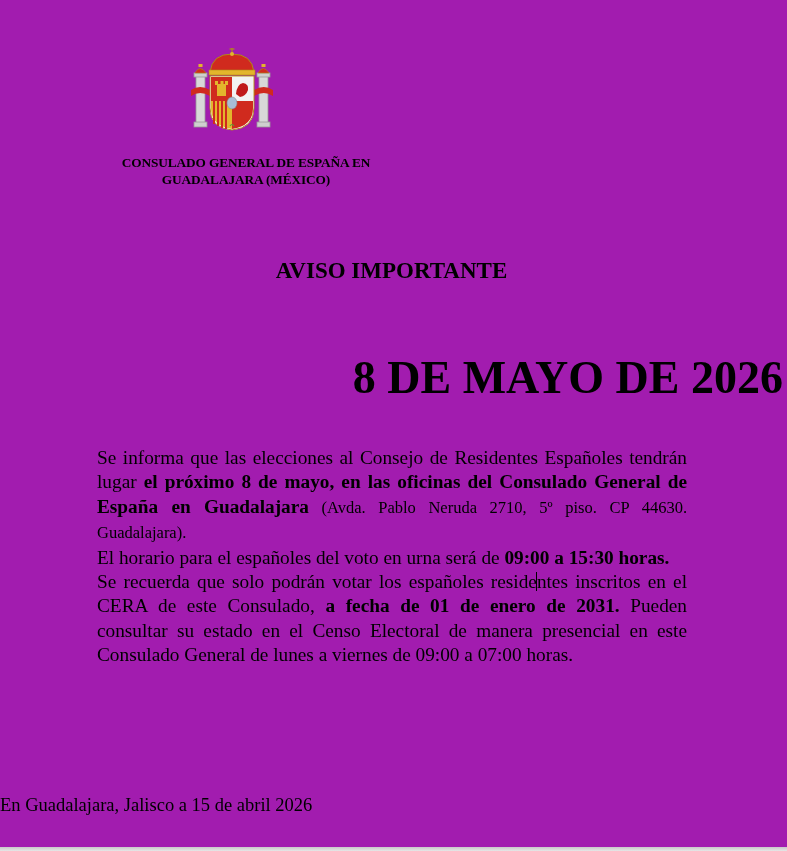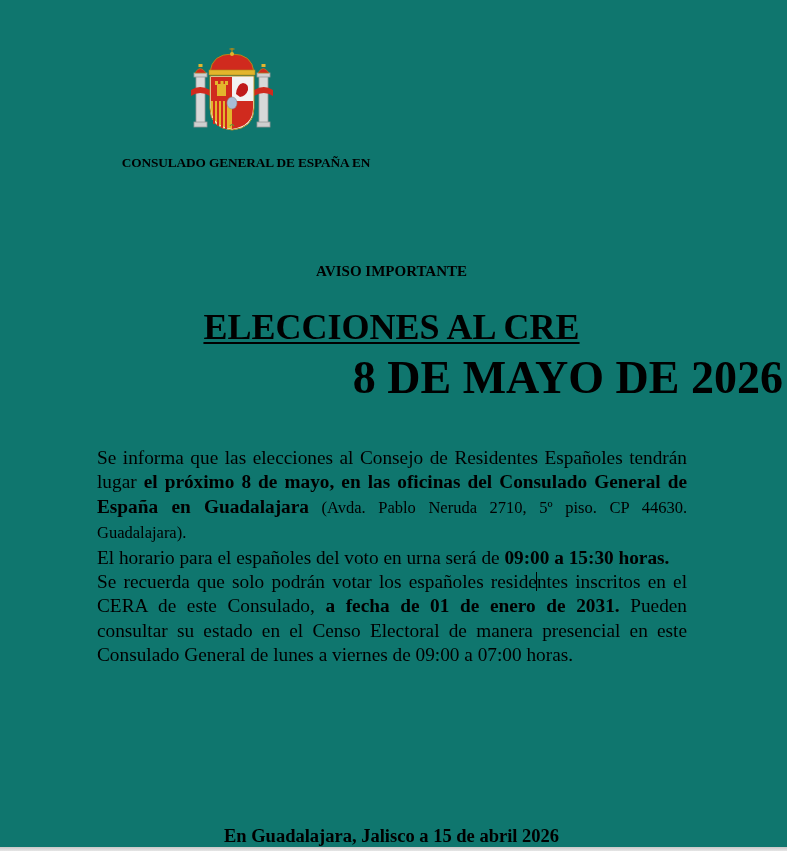--- a/index.html
+++ b/index.html
@@ -13,21 +13,21 @@
       position: relative;
       overflow: hidden;
       font-family: "Liberation Serif", "DejaVu Serif", serif;
       color: #000000;
     }
     .page {
       position: absolute;
       left: 0; top: 0;
       width: 787px;
       height: 848px;
-      background: #0f766e;
+      background: #a21caf;
     }
     .bottom-edge {
       position: absolute;
       left: 0; top: 847px;
       width: 787px;
       height: 4px;
       background: linear-gradient(#c8c8c8, #e6e6e6);
     }
     .crest {
       position: absolute;
@@ -47,21 +47,21 @@
       line-height: 17px;
       letter-spacing: -0.1px;
     }
     .notice-label {
       position: absolute;
       left: 0;
       top: 256px;
       width: 783px;
       text-align: center;
       font-weight: bold;
-      font-size: 15px;
+      font-size: 23px;
       line-height: 30px;
     }
     .elections-title {
       position: absolute;
       left: 0;
       top: 305px;
       width: 783px;
       text-align: center;
       font-weight: bold;
       font-size: 36px;
@@ -104,24 +104,24 @@
       display: inline-block;
       width: 1px;
       height: 19px;
       background: #000;
       vertical-align: -3px;
       margin: 0 -0.5px;
     }
     .signature {
       position: absolute;
       left: 0;
-      top: 824px;
+      top: 793px;
       width: 783px;
-      text-align: center;
-      font-weight: bold;
+      text-align: left;
+      font-weight: normal;
       font-size: 18.5px;
       line-height: 24px;
     }
   </style>
 </head>
 <body>
 
 <div class="page">
 
   <svg class="crest" viewBox="0 0 84 88">
@@ -161,27 +161,25 @@
 
     <path d="M46 48 Q47 38 53 37 Q59 38 58 44 Q56 50 50 51 Z" fill="#c01a1a"></path>
 
     <ellipse cx="42" cy="57" rx="5" ry="6" fill="#a8bdd6" stroke="#8a8a8a" stroke-width="0.6"></ellipse>
 
     <path d="M40 80 Q42 77 44 80" stroke="#5a9e3a" stroke-width="1.2" fill="none"></path>
   </svg>
 
   <div class="consulate-header">
     <div>CONSULADO GENERAL DE ESPAÑA EN</div>
+    <div>GUADALAJARA (MÉXICO)</div>
   </div>
 
   <div class="notice-label">AVISO IMPORTANTE</div>
 
-  <div class="elections-title">
-    <span>ELECCIONES AL CRE</span>
-  </div>
 
   <div class="date-title">8 DE MAYO DE 2026</div>
 
   <div class="body-text">
     <p><span>Se informa que las elecciones al Consejo de Residentes Españoles tendrán lugar </span><b>el próximo 8 de mayo, en las oficinas del Consulado General de España en Guadalajara</b><span class="small"> (Avda. Pablo Neruda 2710, 5º piso. CP 44630. Guadalajara).</span></p>
     <p><span>El horario para el españoles del voto en urna será de </span><b>09:00 a 15:30 horas.</b></p>
     <p><span>Se recuerda que solo podrán votar los españoles reside</span><span class="caret"></span><span>ntes inscritos en el CERA de este Consulado, </span><b>a fecha de 01 de enero de 2031.</b><span> Pueden consultar su estado en el Censo Electoral de manera presencial en este Consulado General de lunes a viernes de 09:00 a 07:00 horas.</span></p>
   </div>
 
   <div class="signature">En Guadalajara, Jalisco a 15 de abril 2026</div>

